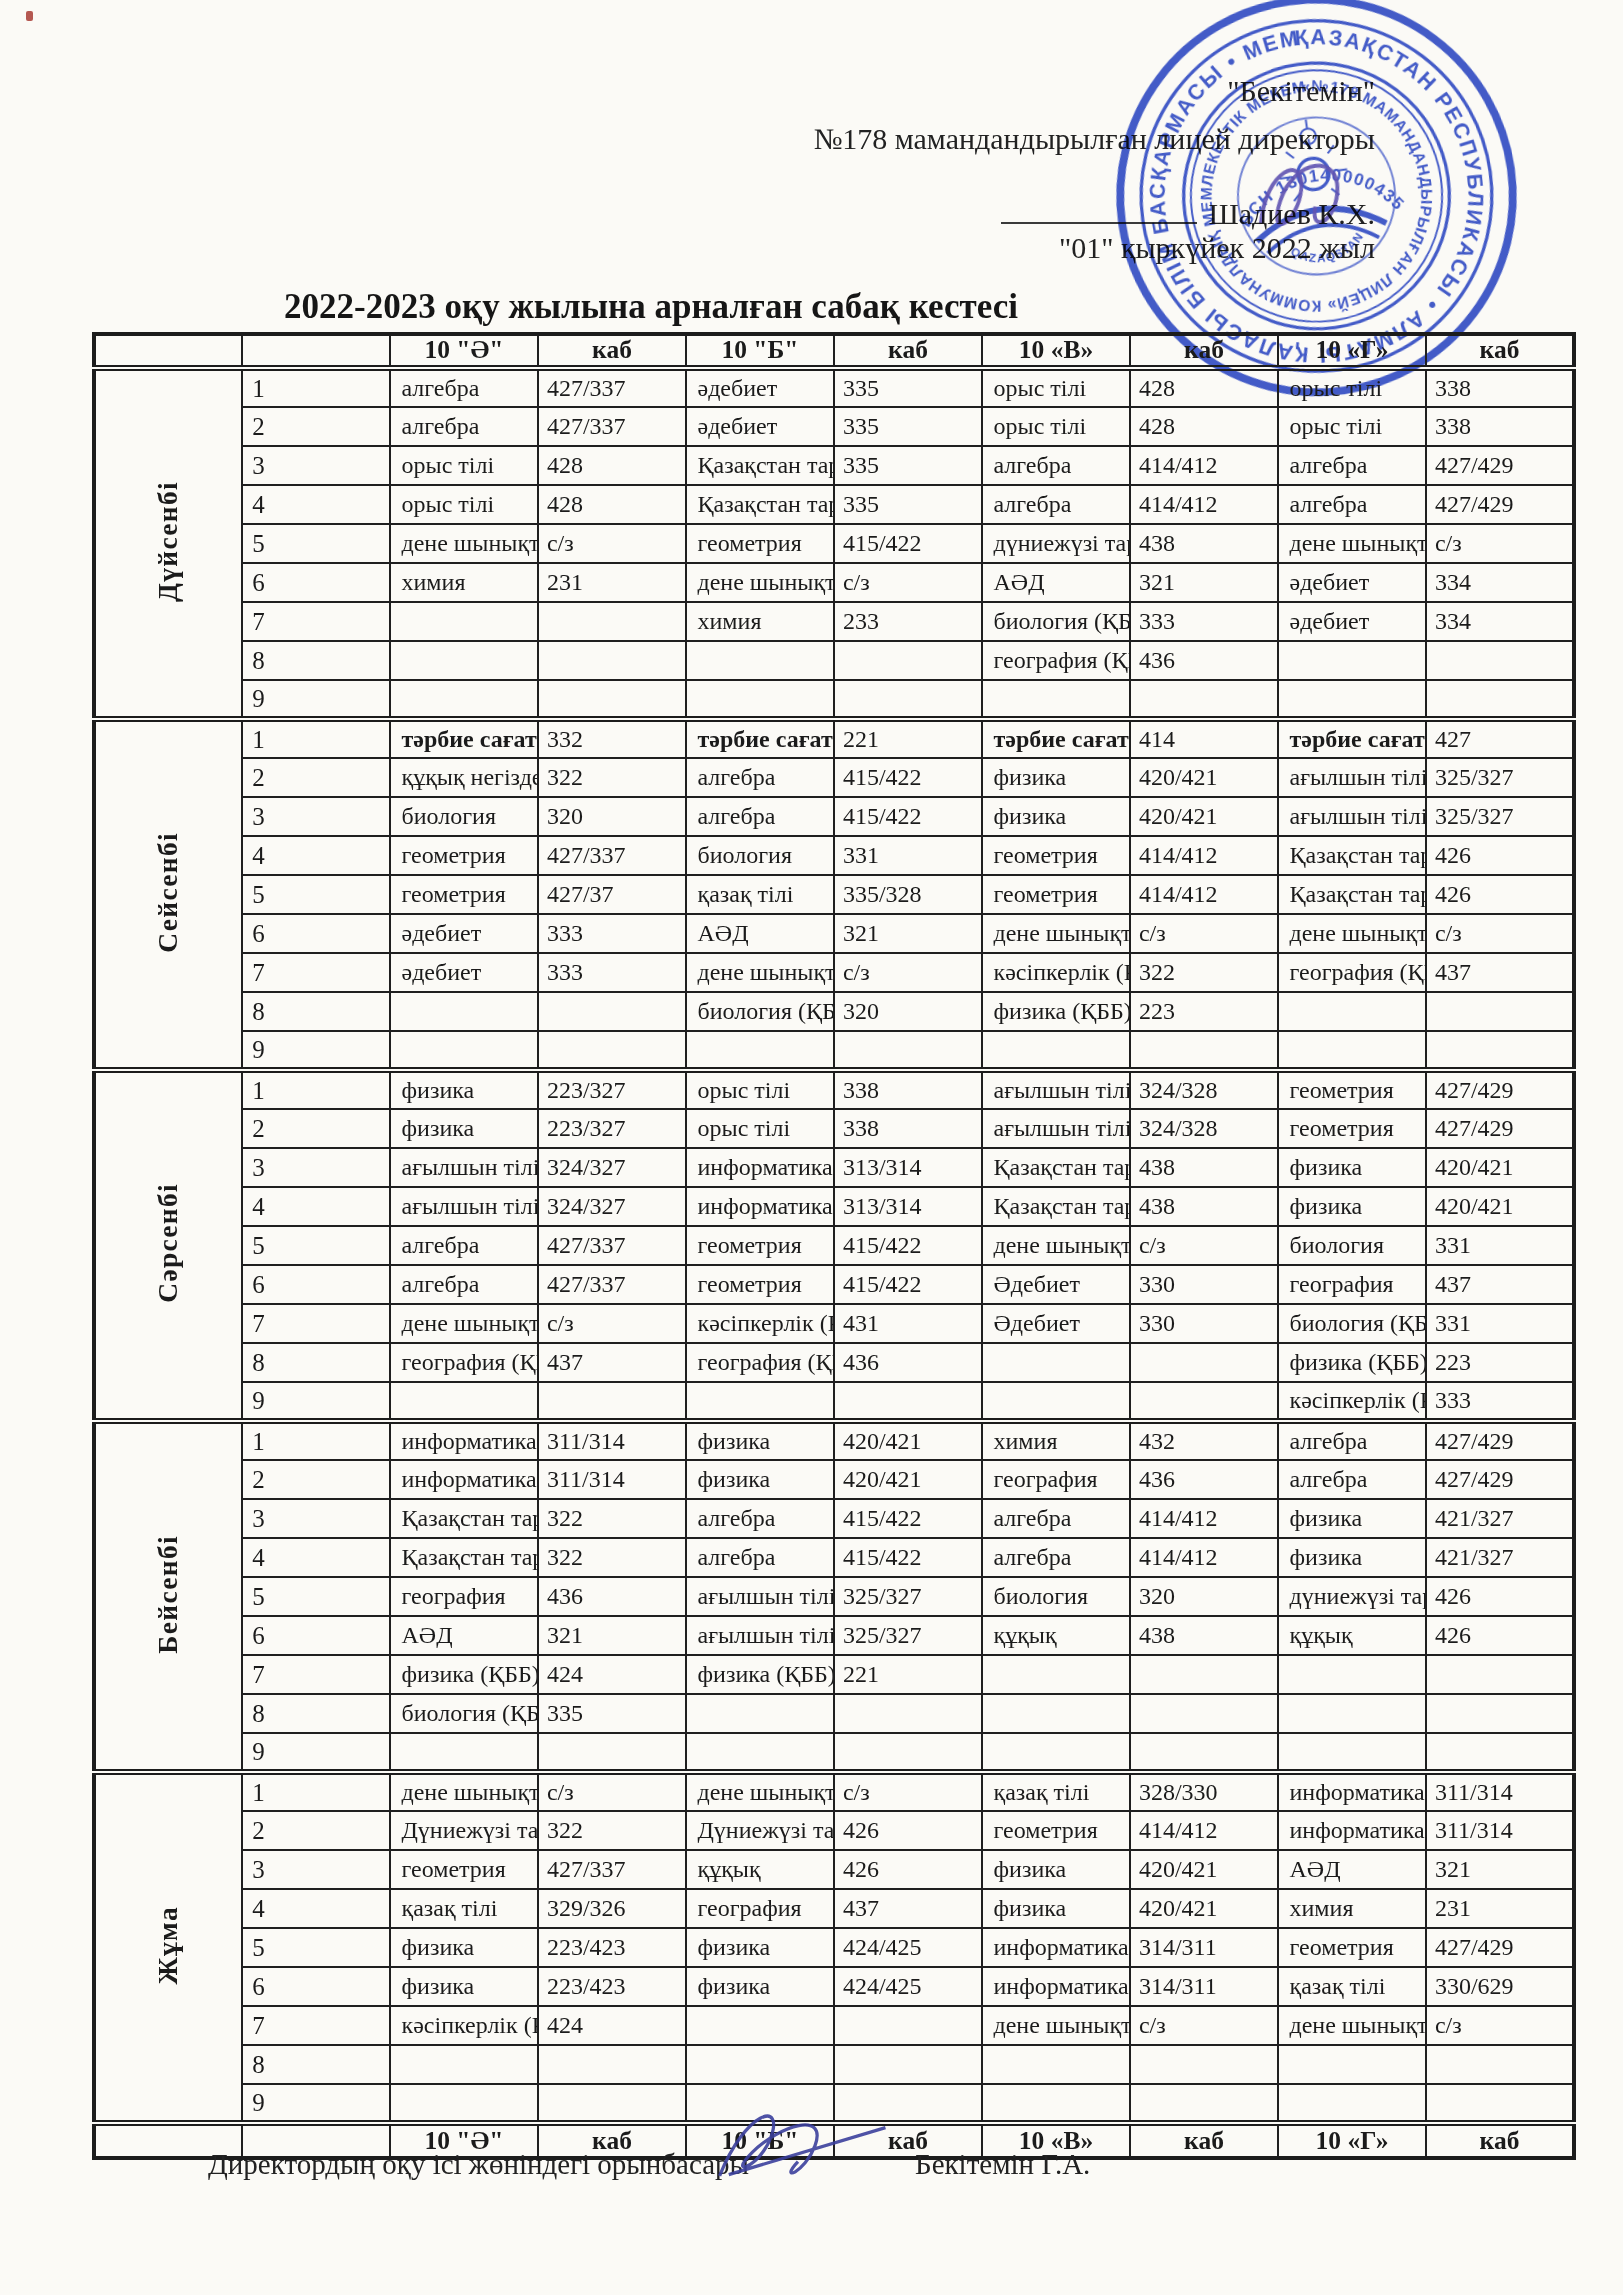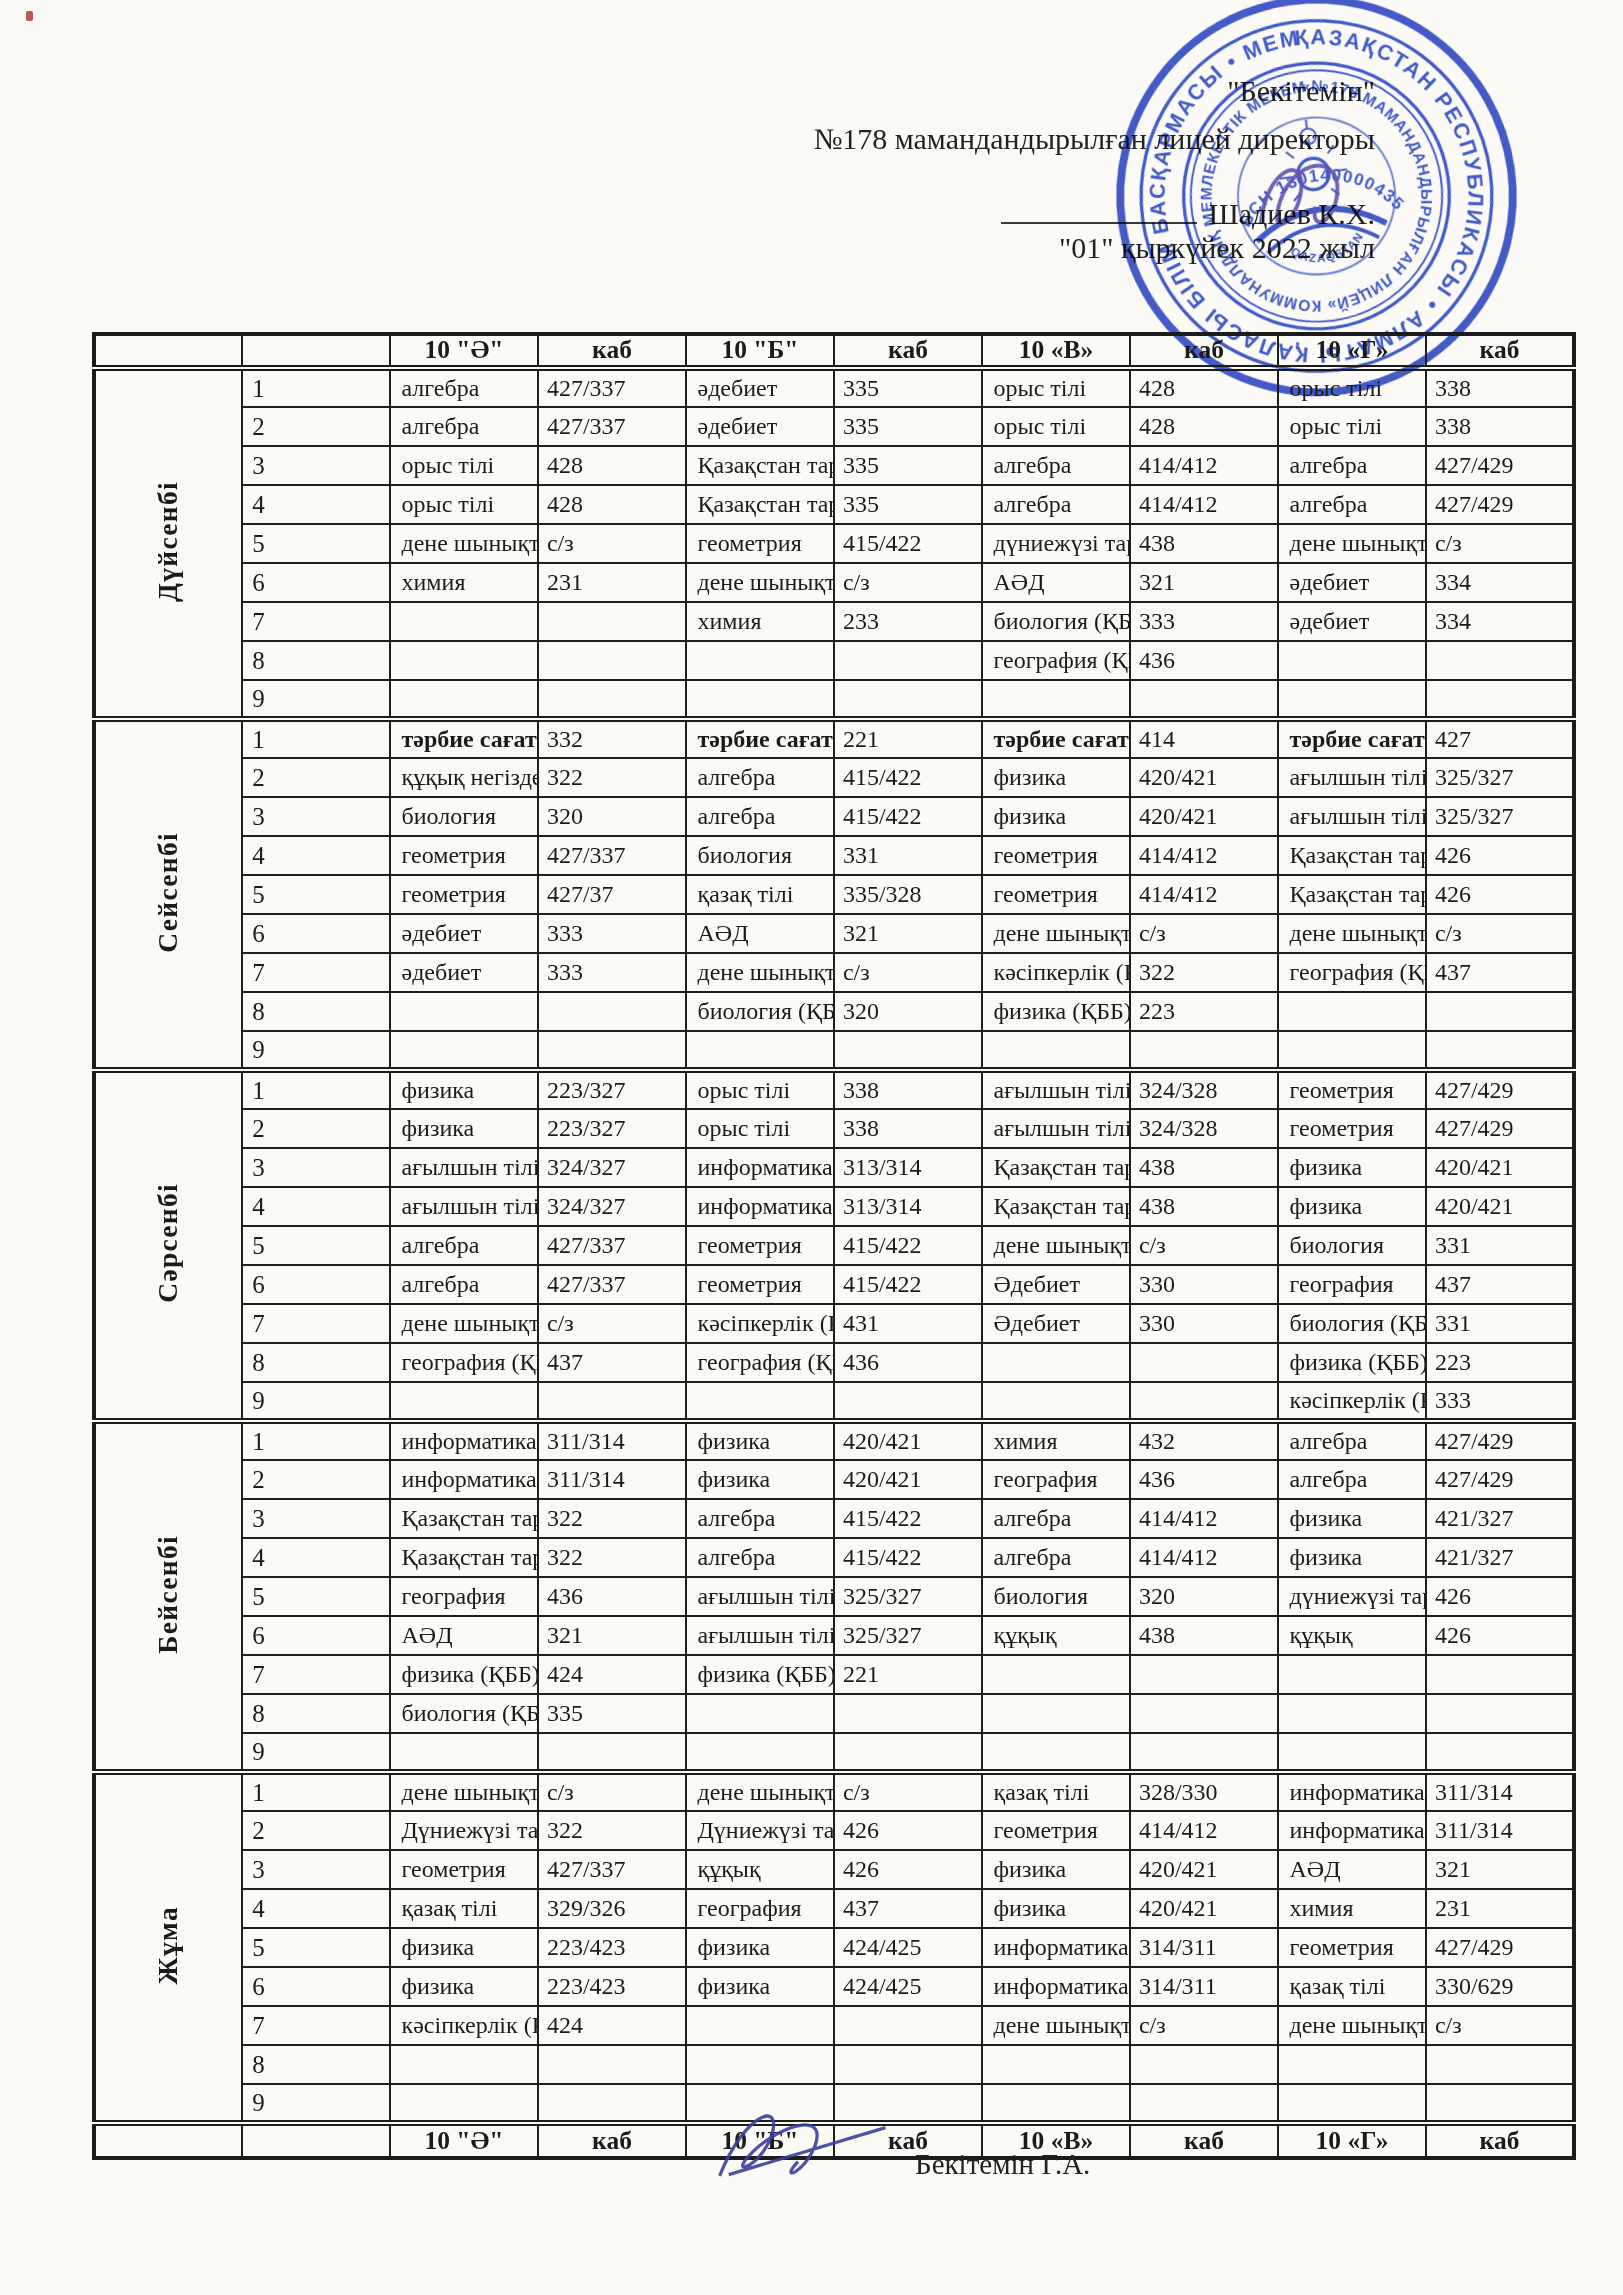--- a/index.html
+++ b/index.html
@@ -123,20 +123,21 @@
       </g>
       <path d="M 240,386 Q 340,316 440,386" stroke-width="9"></path>
       <path d="M 254,406 Q 340,346 426,406" stroke-width="6"></path>
       <circle cx="340" cy="238" r="12" stroke-width="3"></circle>
       <line x1="340" y1="226" x2="340" y2="212" stroke-width="3"></line>
     </g>
 
     <path d="M 250,360 C 268,280 332,262 318,318 C 306,366 256,388 284,330 C 314,268 386,270 372,330 C 362,374 322,386 336,346" fill="none" stroke="#4a3cae" stroke-width="6" opacity="0.9"></path>
   </svg>
 
+  <div class="doc-title">2022-2023 оқу жылына арналған сабақ кестесі</div>
 
   <div class="tbl-wrap">
     <table>
       <thead id="thead">
           <tr class="hrow">
             <td></td>
             <td></td>
             <td class="head">10 "Ә"</td>
             <td class="head">каб</td>
             <td class="head">10 "Б"</td>
@@ -659,19 +660,20 @@
             <td class="head">каб</td>
             <td class="head">10 «В»</td>
             <td class="head">каб</td>
             <td class="head">10 «Г»</td>
             <td class="head">каб</td>
           </tr>
         </tfoot>
     </table>
   </div>
 
+  <div class="bottom-left">Директордың оқу ісі жөніндегі орынбасары</div>
   <svg class="bottom-sig" width="209" height="111" viewBox="0 0 320 170">
     <path d="M 30,130 C 70,30 130,14 108,72 C 92,116 40,134 80,94 C 122,52 196,30 176,84 C 160,126 120,140 150,108 M 44,128 L 284,56" fill="none" stroke="#3b3f9c" stroke-width="5" opacity="0.9"></path>
   </svg>
   <div class="bottom-name">Бекітемін Г.А.</div>
 
 </div>
 
 
 </body></html>

